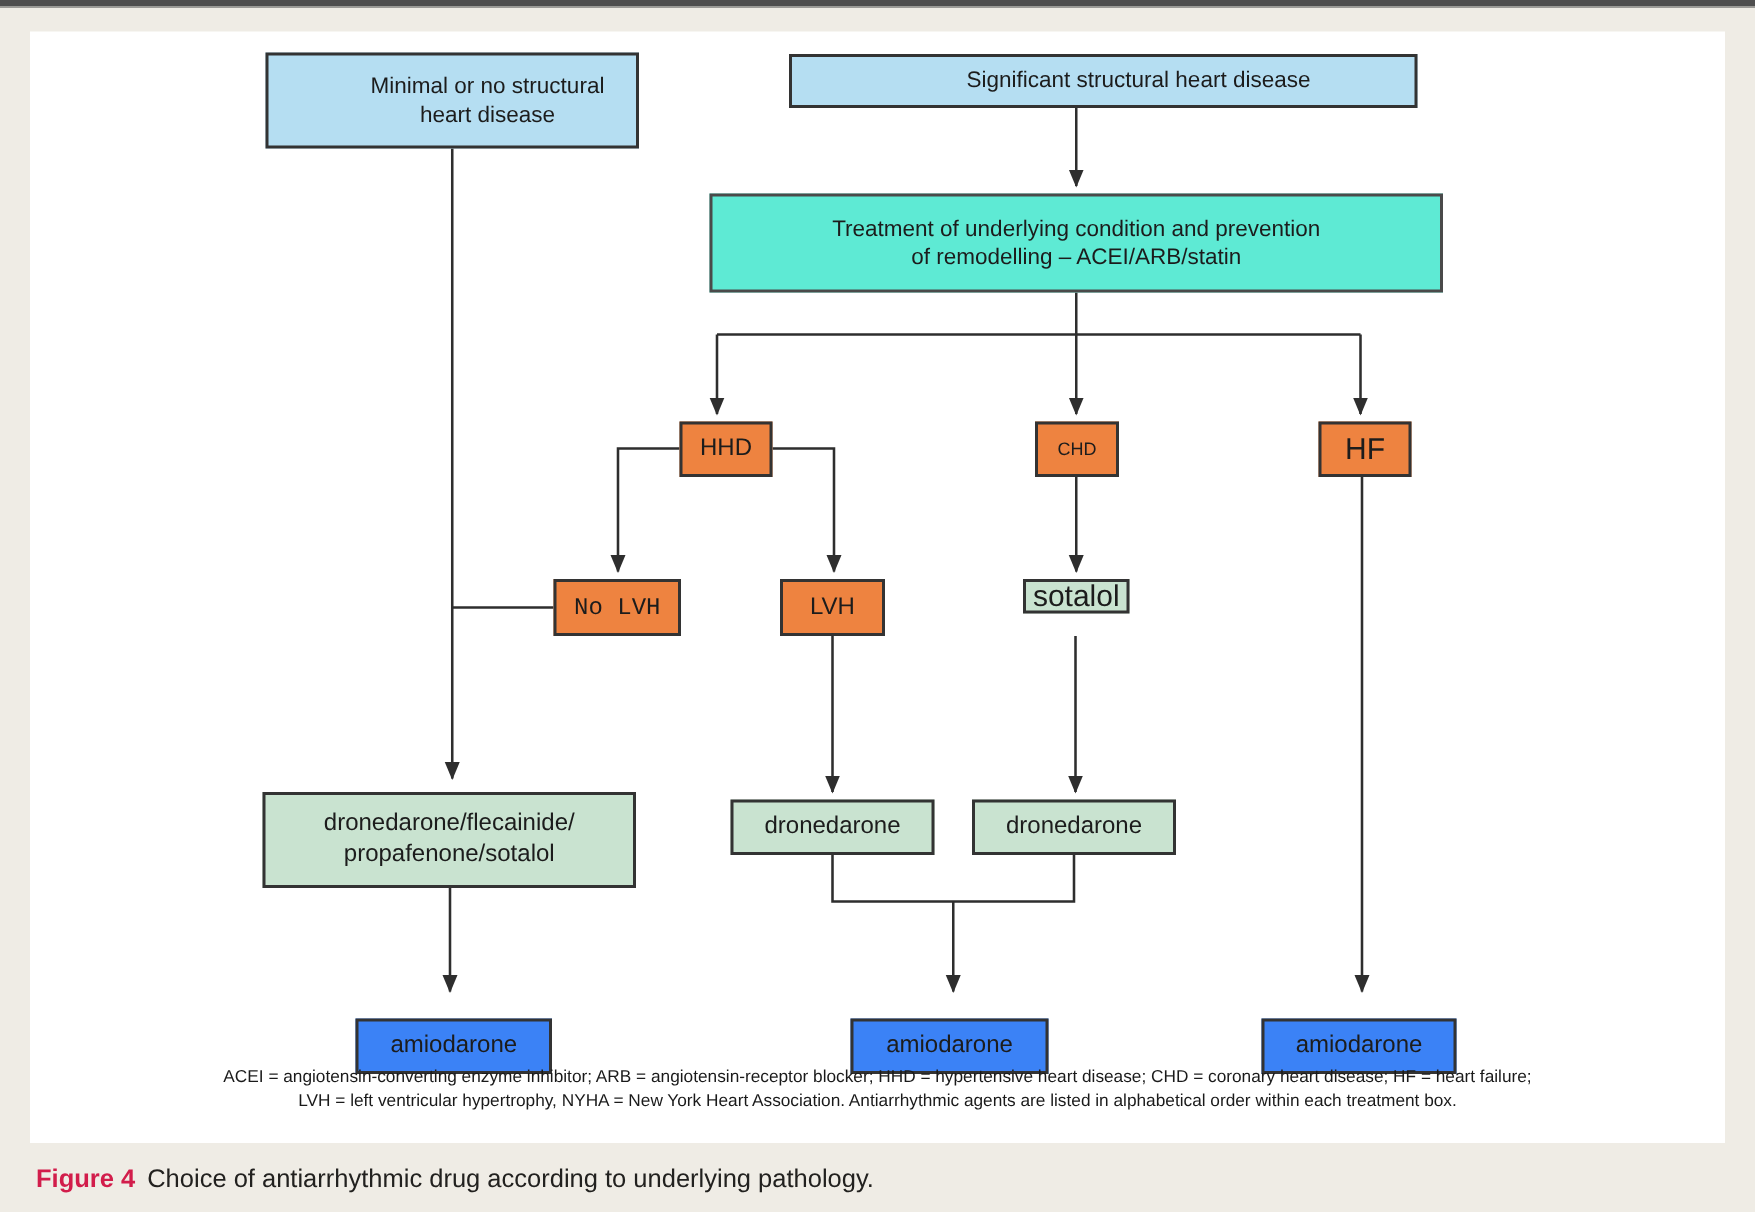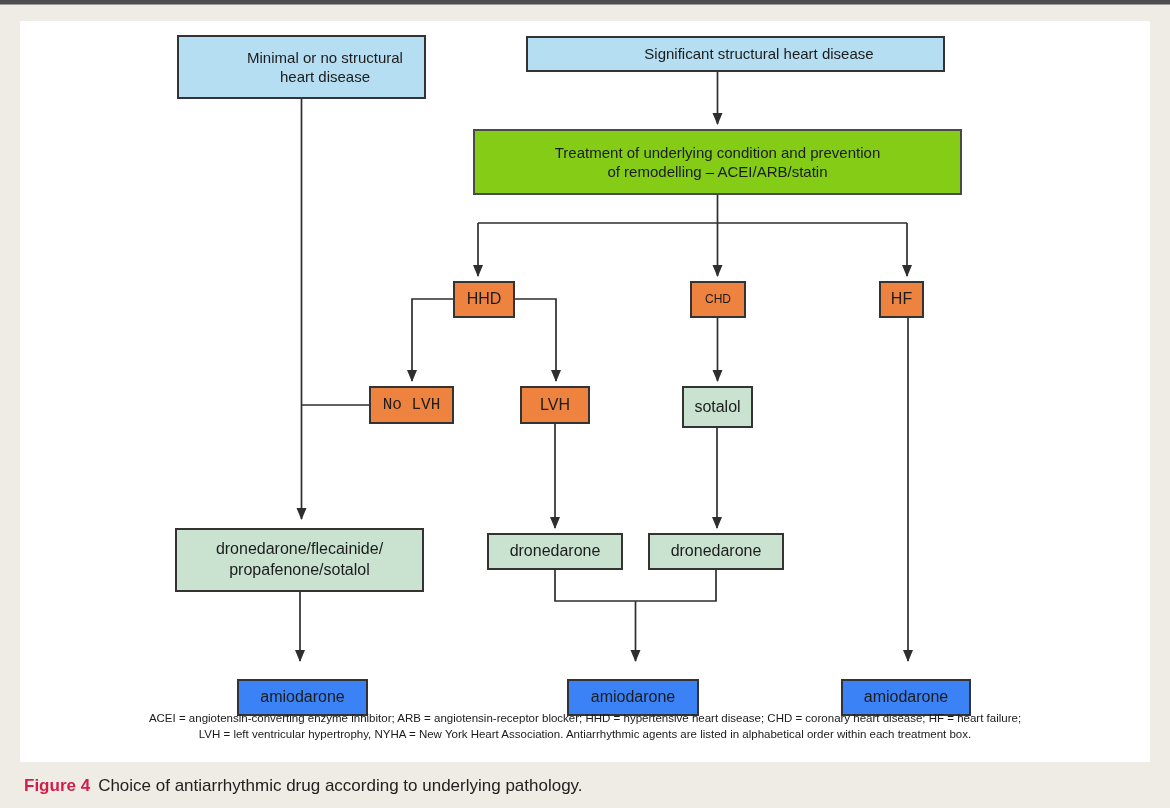--- a/index.html
+++ b/index.html
@@ -10,34 +10,34 @@
   }
   .top-bar{position:absolute;left:0;top:0;width:1170px;height:4px;background:#4e4e4e;border-bottom:1px solid #9a9a96;}
   .panel{position:absolute;left:20px;top:21px;width:1130px;height:741px;background:#ffffff;}
 
   .node{
     position:absolute;display:flex;align-items:center;justify-content:center;
     text-align:center;border:2px solid #333333;box-sizing:border-box;
     color:#1c1c1c;white-space:pre-line;line-height:1.3;font-size:15px;
   }
   .blue{background:#b5def2;padding-left:47px;}
-  .gray{background:#84cc16;border-color:#4a4a4a;}
+  .gray{background:#5eead4;border-color:#4a4a4a;}
   .orange{background:#ee8340;}
   .green{background:#c9e3d0;}
   .red{background:#3b82f6;margin-top:12px;}
 
   .n-minimal{left:177px;top:35px;width:249px;height:64px;}
   .n-significant{left:510px;top:36px;width:419px;height:36px;margin-left:16px;}
   .n-treatment{left:473px;top:129px;width:489px;height:66px;}
   .n-hhd{left:453px;top:281px;width:62px;height:37px;font-size:16px;}
   .n-chd{left:690px;top:281px;width:56px;height:37px;font-size:12px;}
-  .n-hf{left:879px;top:281px;width:45px;height:37px;font-size:16px;}
+  .n-hf{left:879px;top:281px;width:62px;height:37px;font-size:20px;}
   .n-nolvh{left:369px;top:386px;width:85px;height:38px;font-size:16px;font-family:Liberation Mono, monospace;}
   .n-lvh{left:520px;top:386px;width:70px;height:38px;font-size:16px;}
-  .n-sotalol{left:682px;top:386px;width:71px;height:42px;font-size:16px;}
+  .n-sotalol{left:682px;top:386px;width:71px;height:23px;font-size:20px;}
   .n-drugsleft{left:175px;top:528px;width:249px;height:64px;font-size:16px;}
   .n-drone1{left:487px;top:533px;width:136px;height:37px;font-size:16px;}
   .n-drone2{left:648px;top:533px;width:136px;height:37px;font-size:16px;}
   .n-amio1{left:237px;top:667px;width:131px;height:37px;font-size:16px;}
   .n-amio2{left:567px;top:667px;width:132px;height:37px;font-size:16px;}
   .n-amio3{left:841px;top:667px;width:130px;height:37px;font-size:16px;}
 
   .connectors{position:absolute;left:0;top:0;width:1170px;height:808px;pointer-events:none;}
 
   .footnote{

